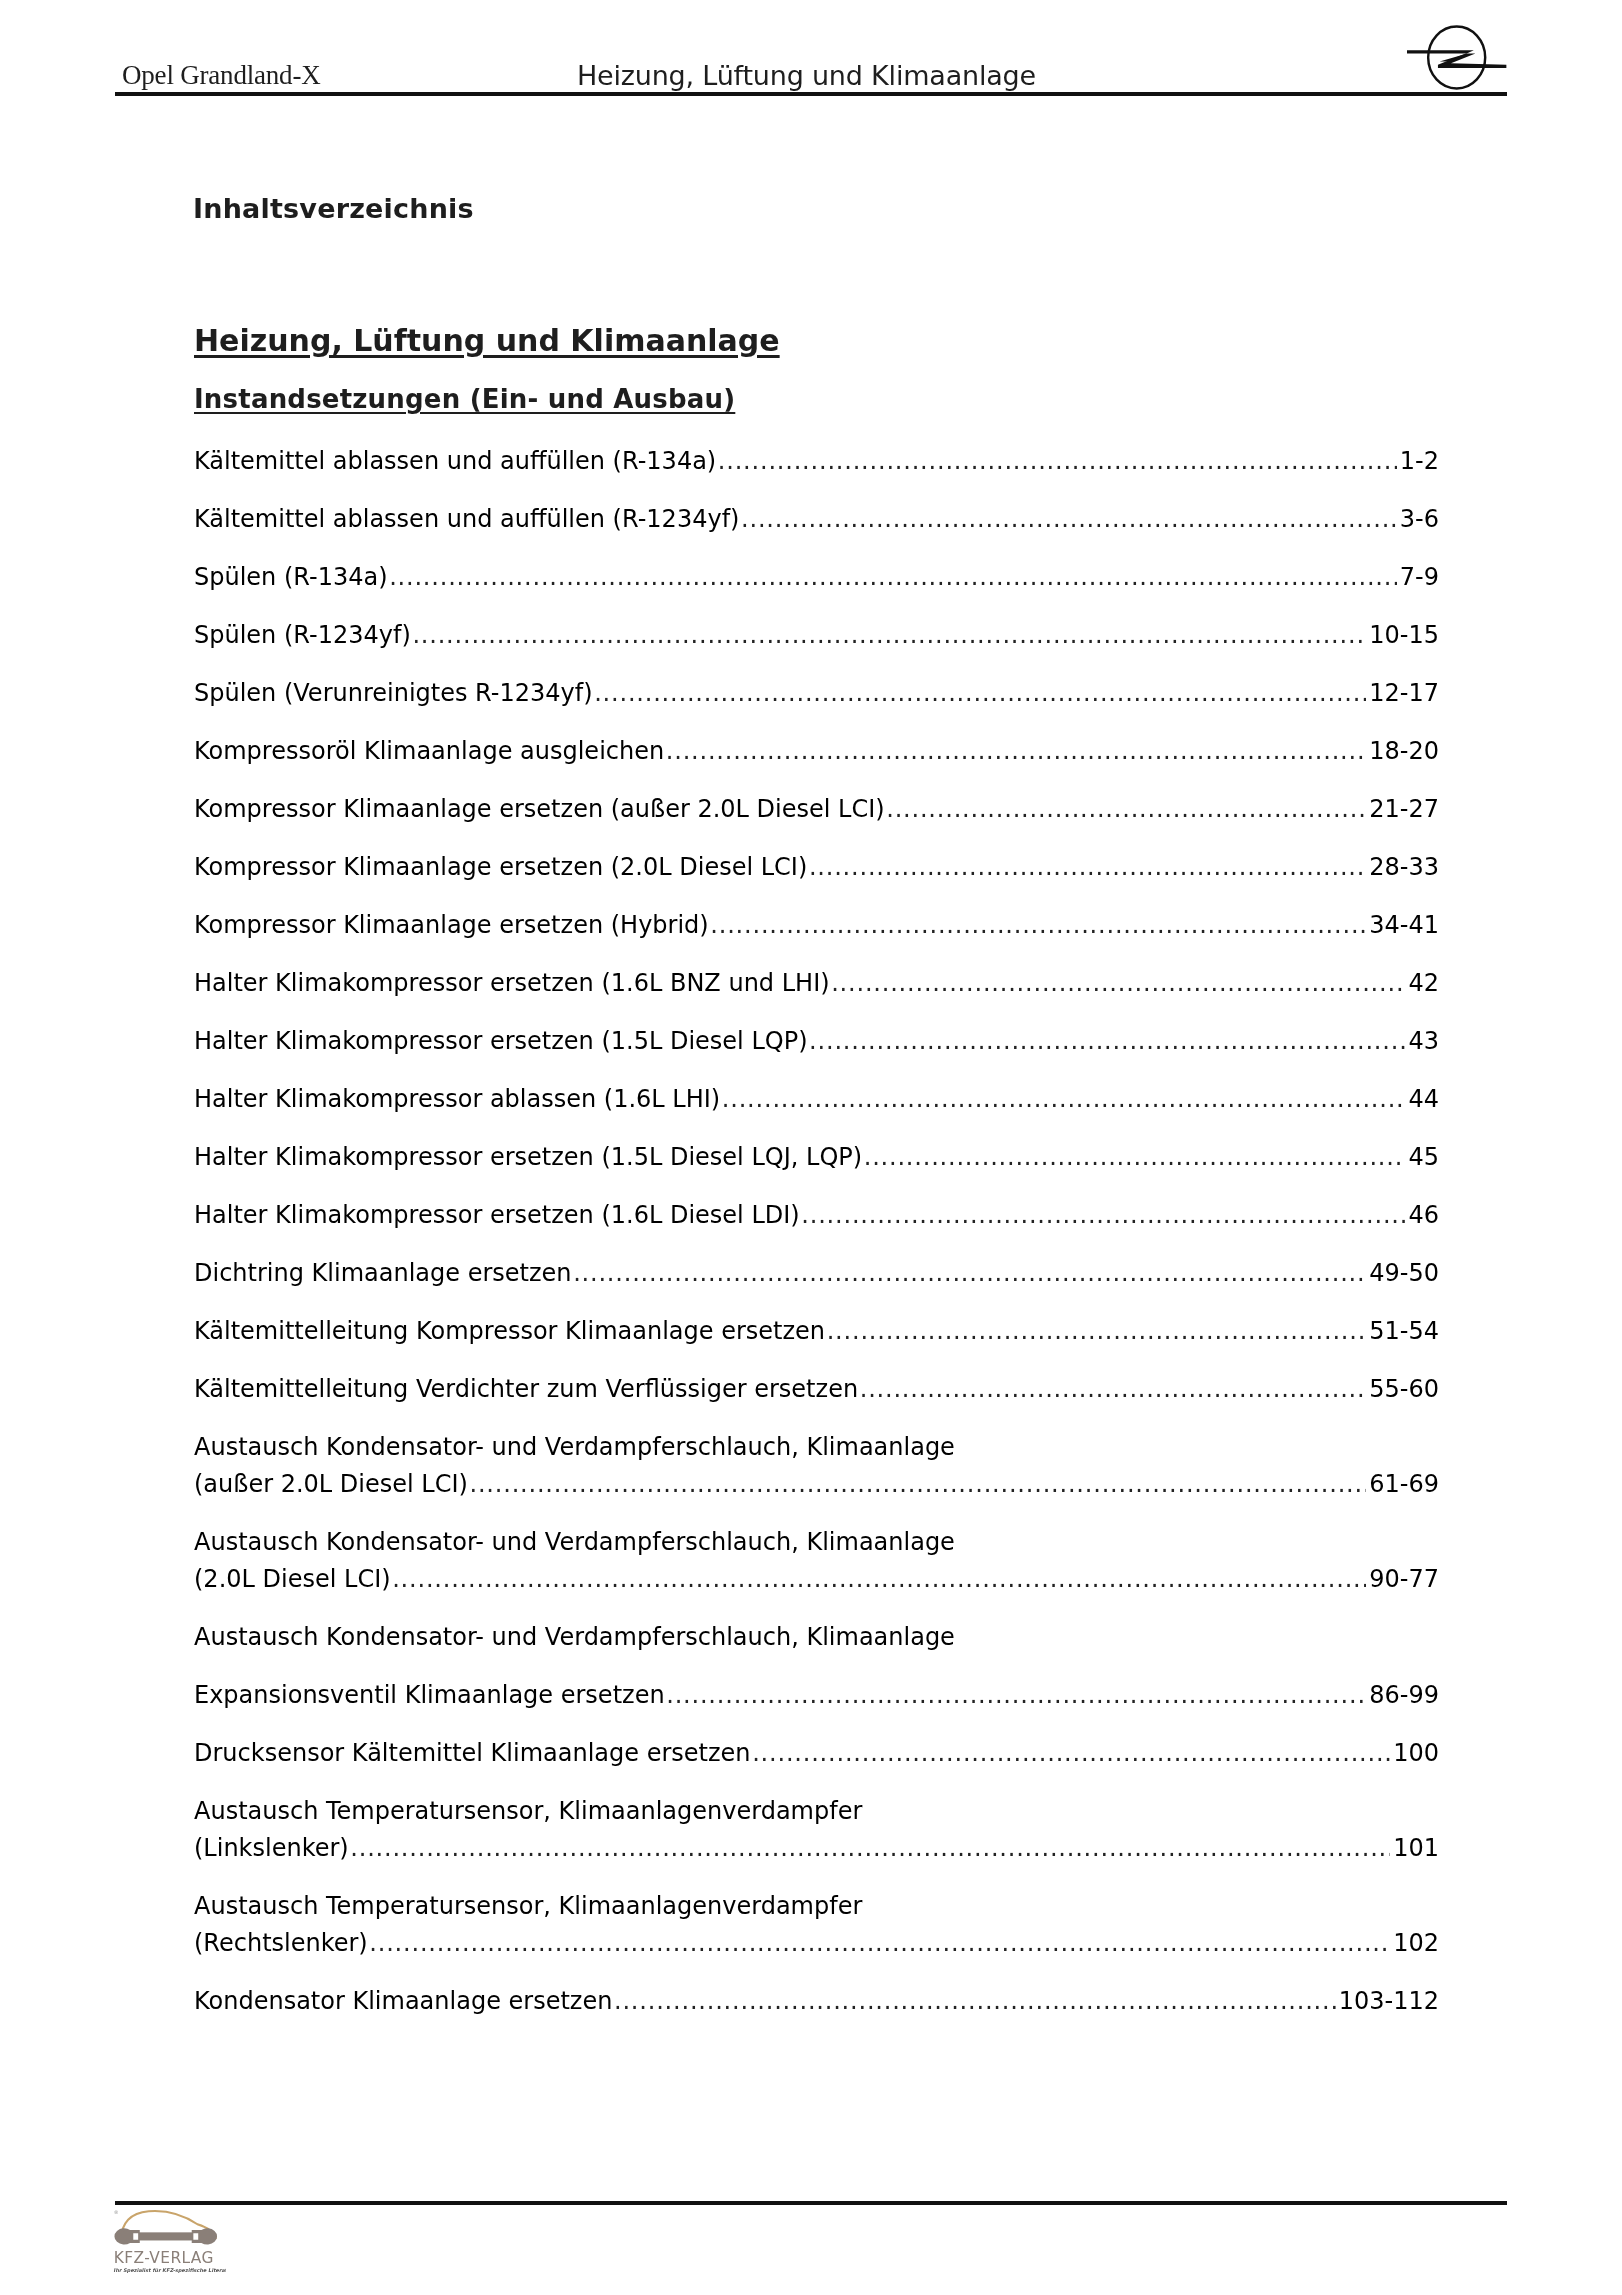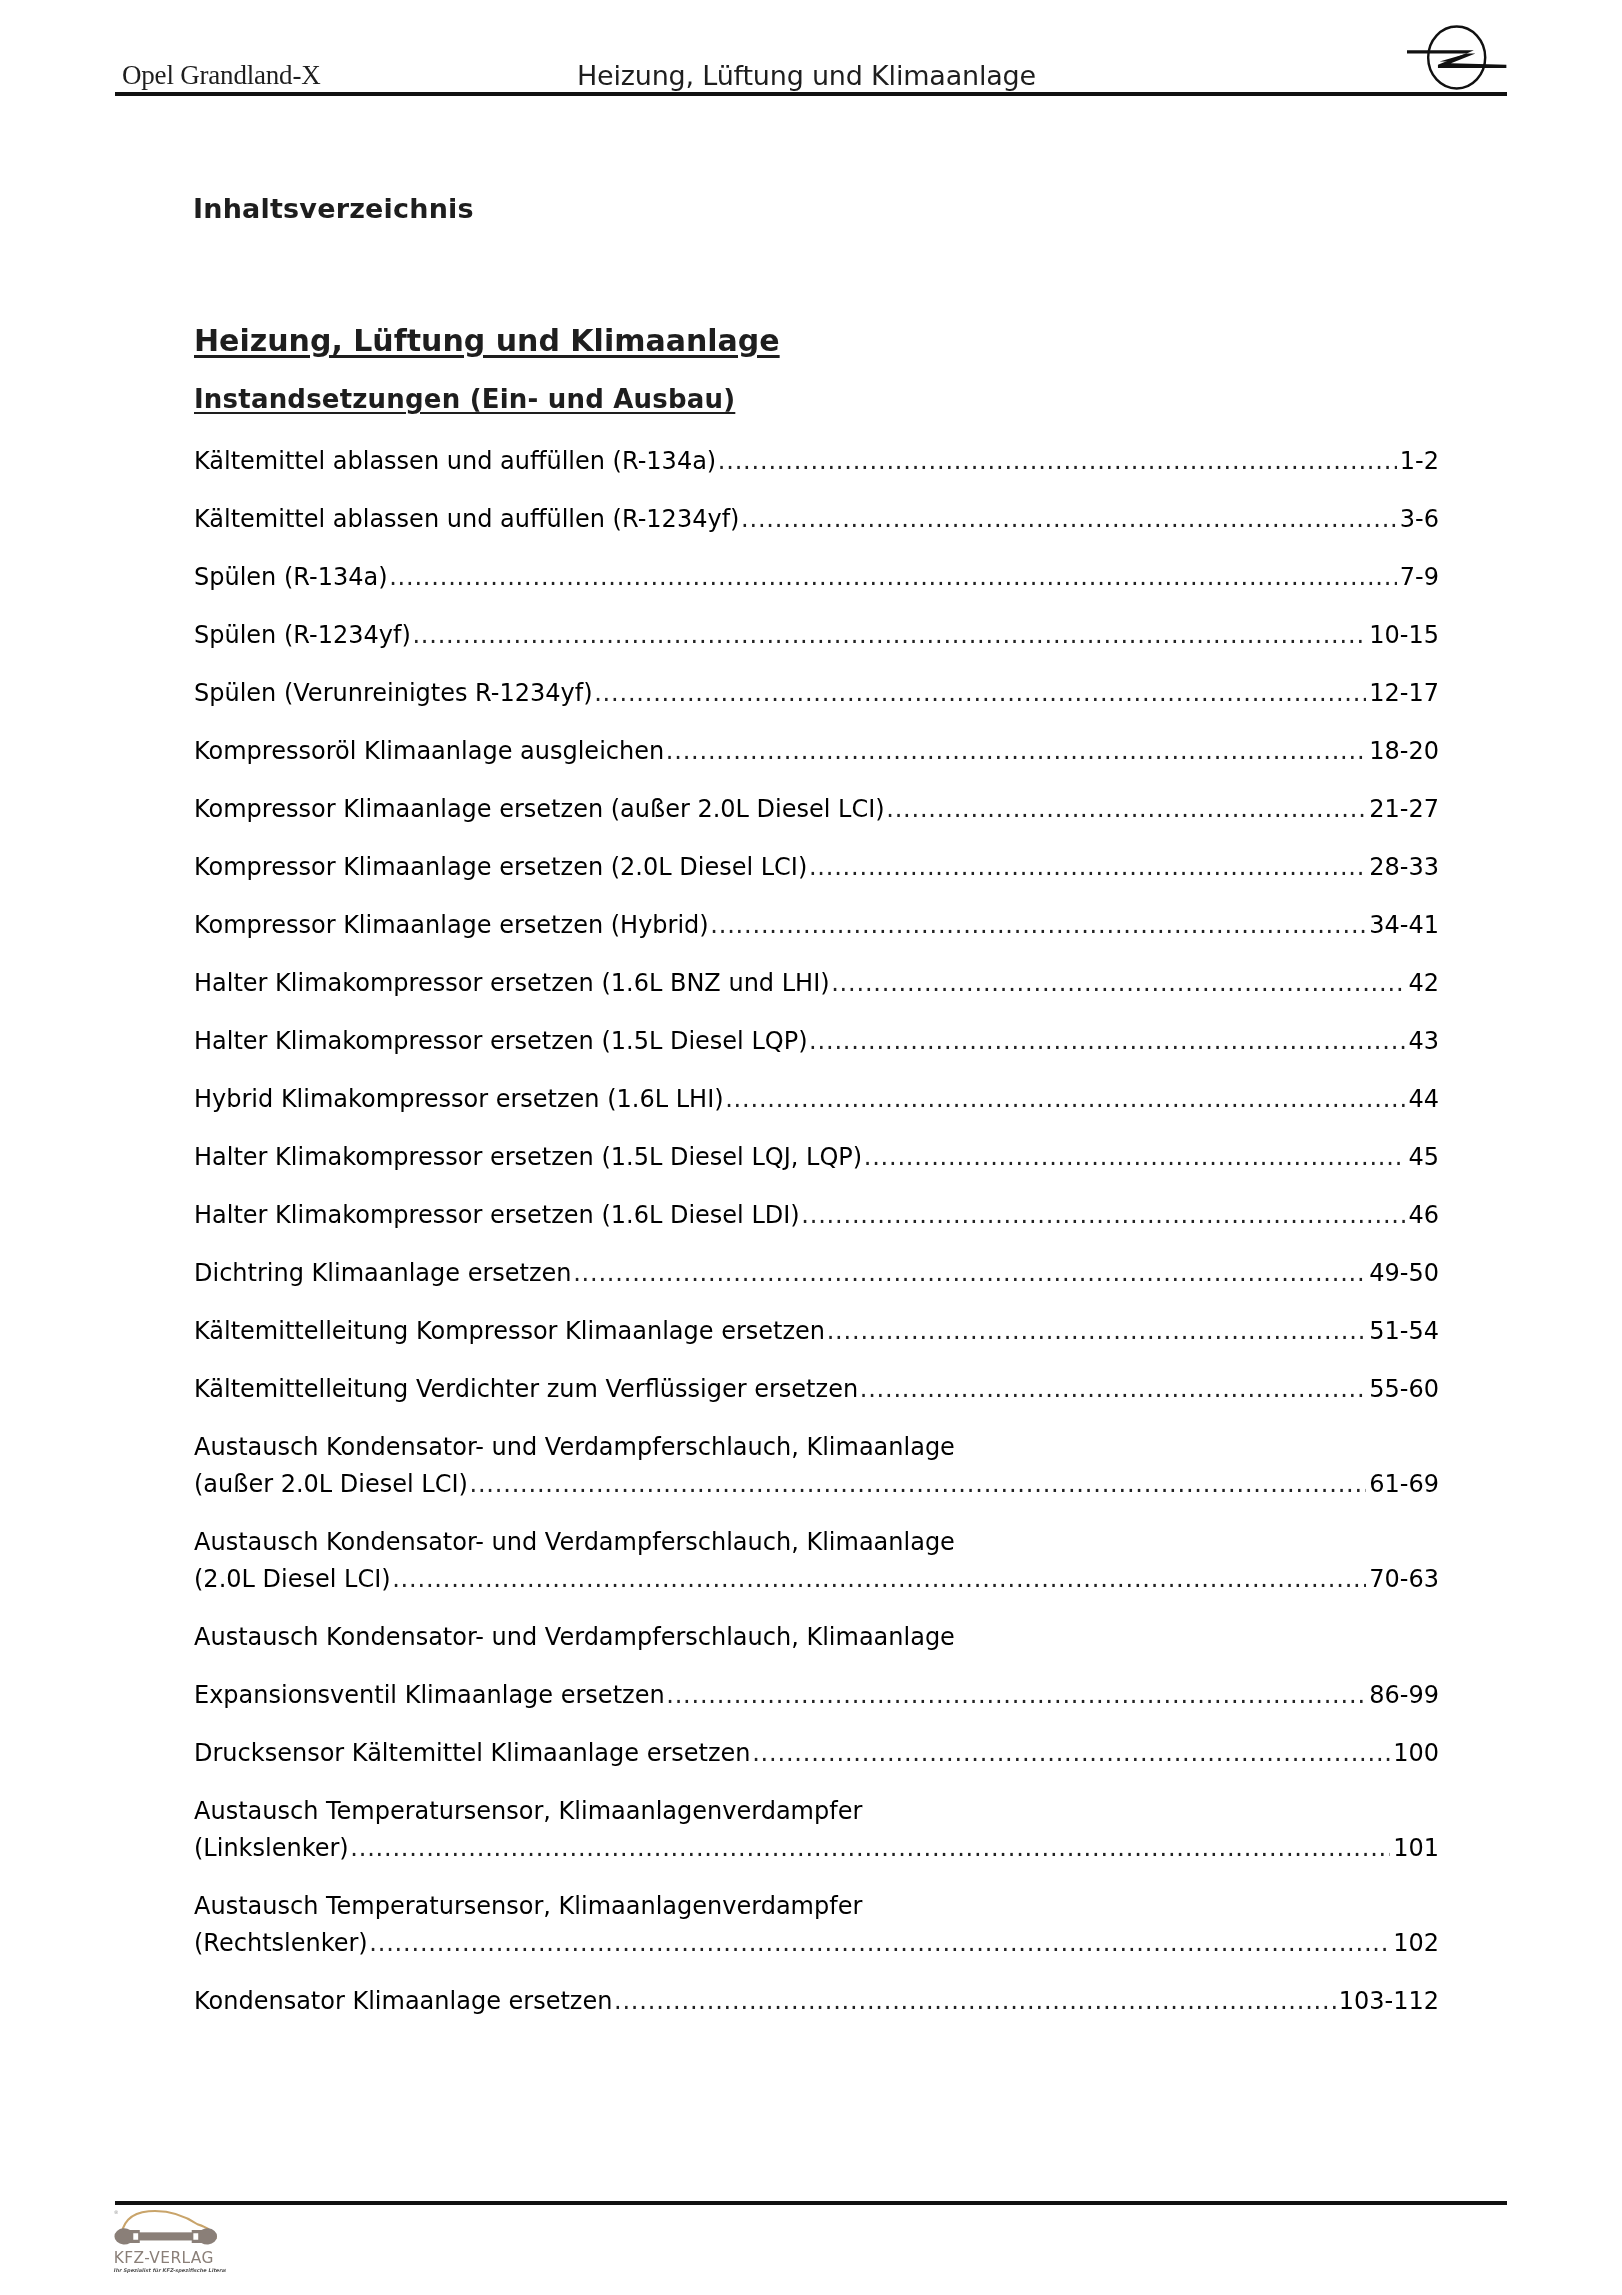--- a/index.html
+++ b/index.html
@@ -152,21 +152,21 @@
     </div>
     <div class="entry">
       <div class="line">
         <span class="label">Halter Klimakompressor ersetzen (1.5L Diesel LQP)</span>
         <span class="dots"></span>
         <span class="page">43</span>
       </div>
     </div>
     <div class="entry">
       <div class="line">
-        <span class="label">Hybrid Klimakompressor ersetzen (1.6L LHI)</span>
+        <span class="label">Halter Klimakompressor ablassen (1.6L LHI)</span>
         <span class="dots"></span>
         <span class="page">44</span>
       </div>
     </div>
     <div class="entry">
       <div class="line">
         <span class="label">Halter Klimakompressor ersetzen (1.5L Diesel LQJ, LQP)</span>
         <span class="dots"></span>
         <span class="page">45</span>
       </div>
@@ -209,21 +209,21 @@
         <span class="page">61-69</span>
       </div>
     </div>
     <div class="entry">
       <div class="line">
         <span class="label">Austausch Kondensator- und Verdampferschlauch, Klimaanlage</span>
       </div>
       <div class="line">
         <span class="label">(2.0L Diesel LCI)</span>
         <span class="dots"></span>
-        <span class="page">70-63</span>
+        <span class="page">90-77</span>
       </div>
     </div>
     <div class="entry">
       <div class="line">
         <span class="label">Austausch Kondensator- und Verdampferschlauch, Klimaanlage</span>
       </div>
     </div>
     <div class="entry">
       <div class="line">
         <span class="label">Expansionsventil Klimaanlage ersetzen</span>

